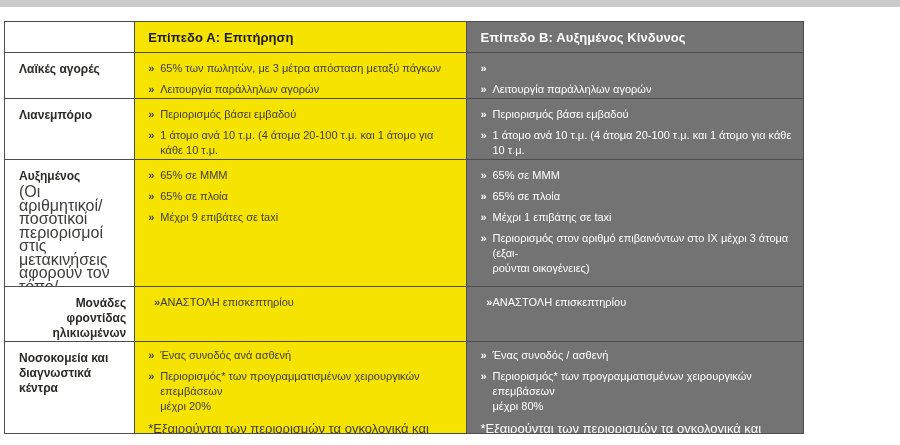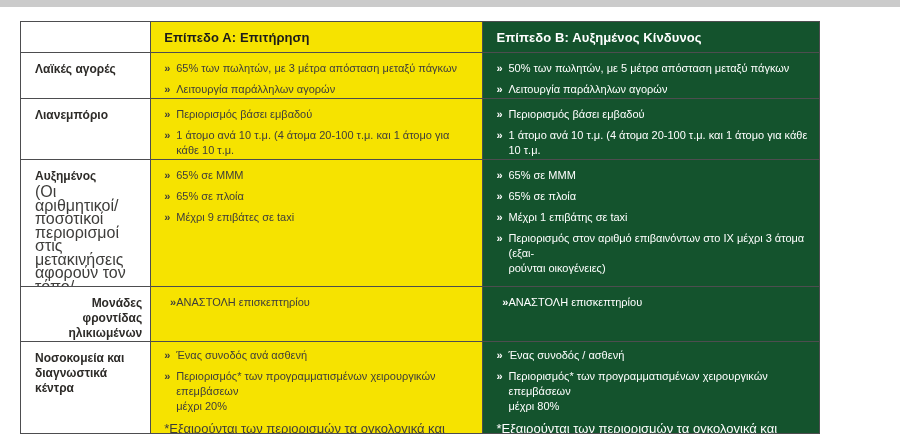--- a/index.html
+++ b/index.html
@@ -1,27 +1,27 @@
 <!DOCTYPE html>
 <html><head>
 <meta charset="utf-8">
 <style>
   * { margin:0; padding:0; box-sizing:border-box; }
   html,body { width:900px; height:445px; }
   body { font-family:"Liberation Sans","DejaVu Sans",sans-serif; background:#ffffff; position:relative; overflow:hidden; }
 
   .top-strip { position:absolute; left:0; top:0; width:900px; height:7px; background:#cbcbcb; }
 
-  .table { position:absolute; left:20px; top:21px; width:800px; border-left:1px solid #4d4d4f; border-top:1px solid #4d4d4f; }
+  .table { position:absolute; left:4px; top:21px; width:800px; border-left:1px solid #4d4d4f; border-top:1px solid #4d4d4f; }
   .row { display:flex; }
   .cell { border-right:1px solid #4d4d4f; border-bottom:1px solid #4d4d4f; overflow:hidden; }
 
   .label-cell { width:140px; background:#ffffff; padding:9px 8px 0 14px; }
   .a-cell { width:360px; background:#f6e300; padding:8px 14px 0 13px; color:#3e3d3b; }
-  .b-cell { width:365px; background:#14532d; padding:8px 10px 0 13px; color:#ffffff; }
+  .b-cell { width:365px; background:#737373; padding:8px 10px 0 13px; color:#ffffff; }
 
   .header-row .cell { display:flex; align-items:center; padding-top:0; padding-bottom:0; }
   .header-row { height:31px; }
   .header-label { font-size:13px; font-weight:bold; letter-spacing:0.1px; }
   .header-a-cell .header-label { color:#1d1c1a; }
   .header-b-cell .header-label { color:#ffffff; }
 
   .r0 { height:46px; } .r1 { height:61px;justify-content:flex-end; } .r2 { height:127px; } .r3 { height:55px;text-align:right; } .r4 { height:92px; }
 
   .row-label { font-size:12px; line-height:15px; font-weight:bold; color:#2d2b28; white-space:pre-line; }
@@ -60,21 +60,20 @@
         <span class="btext">65% των πωλητών, με 3 μέτρα απόσταση μεταξύ πάγκων</span>
       </div>
       <div class="bullet">
         <span class="marker">»</span>
         <span class="btext">Λειτουργία παράλληλων αγορών</span>
       </div>
     </div>
     <div class="cell b-cell">
       <div class="bullet">
         <span class="marker">»</span>
-        <span class="btext">50% των πωλητών, με 5 μέτρα απόσταση μεταξύ πάγκων</span>
       </div>
       <div class="bullet">
         <span class="marker">»</span>
         <span class="btext">Λειτουργία παράλληλων αγορών</span>
       </div>
     </div>
   </div>
 
   <div class="row r1">
     <div class="cell label-cell">

